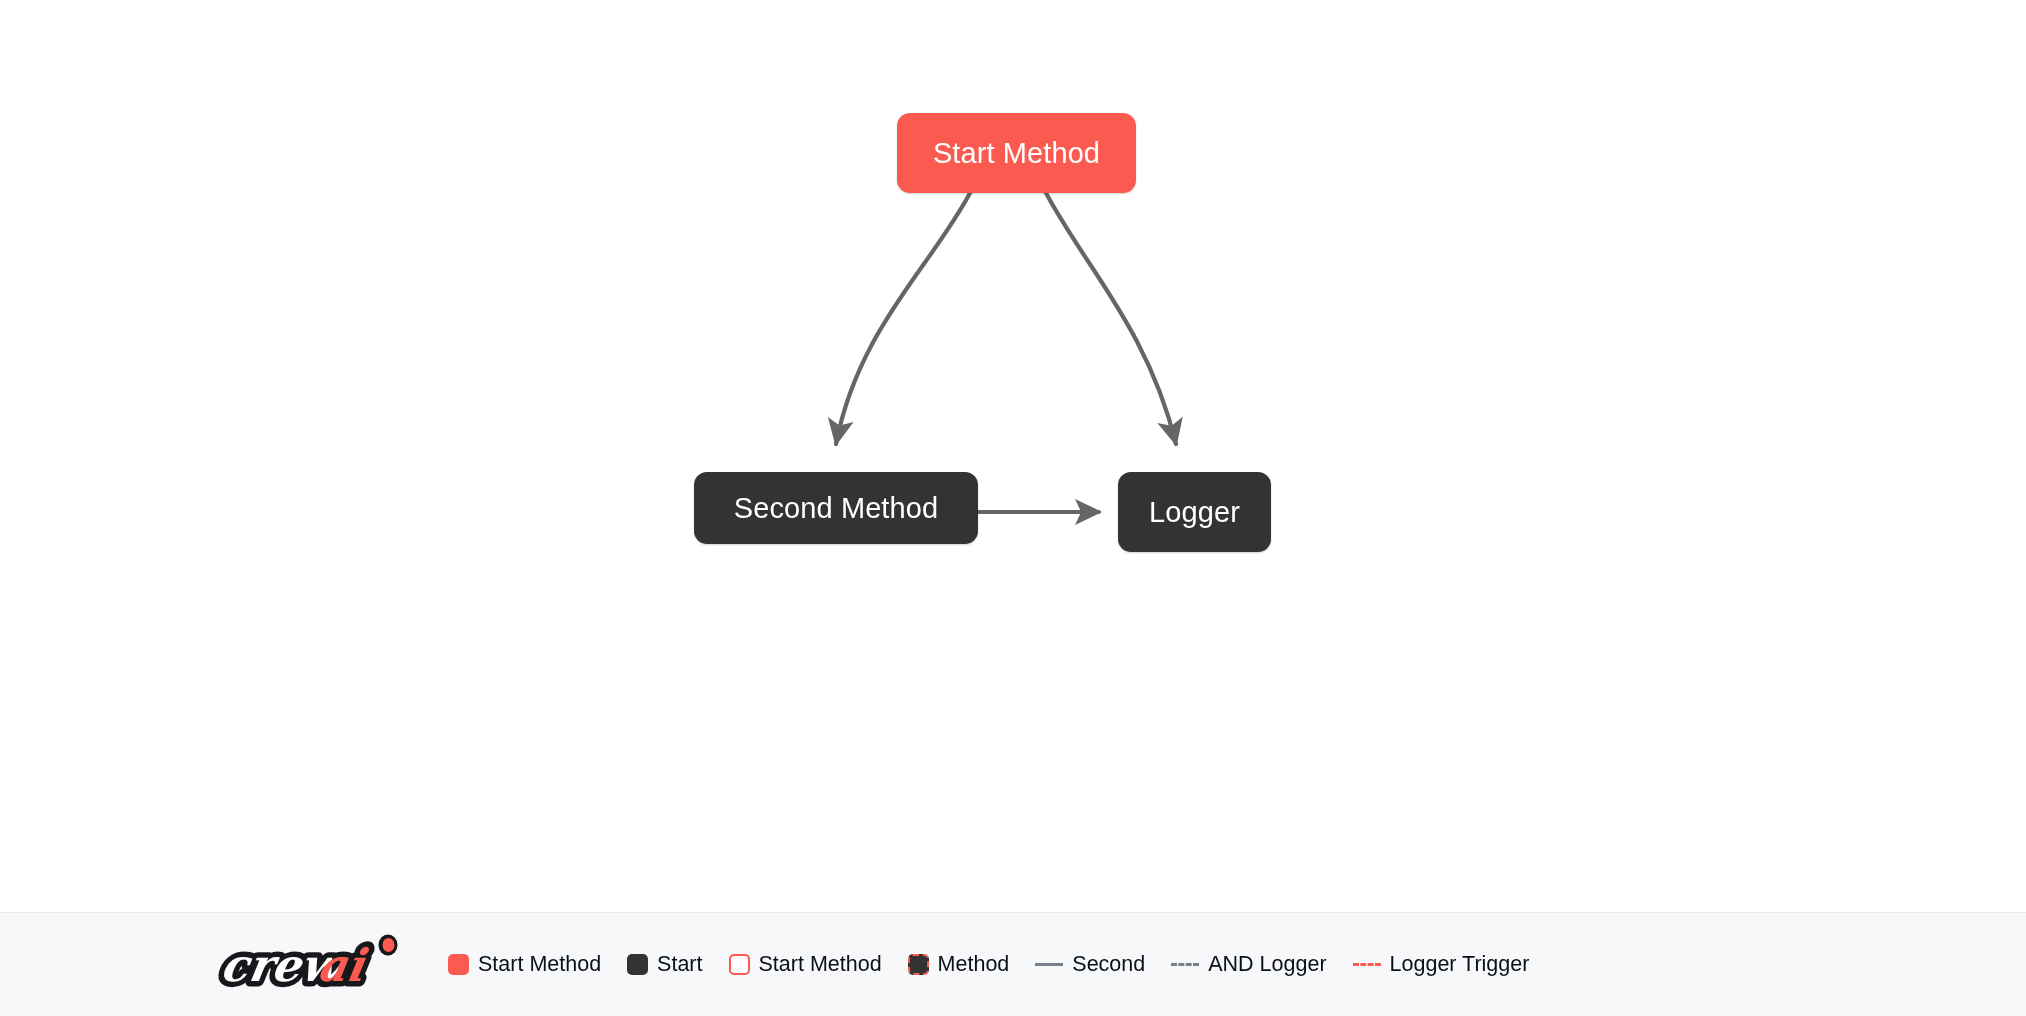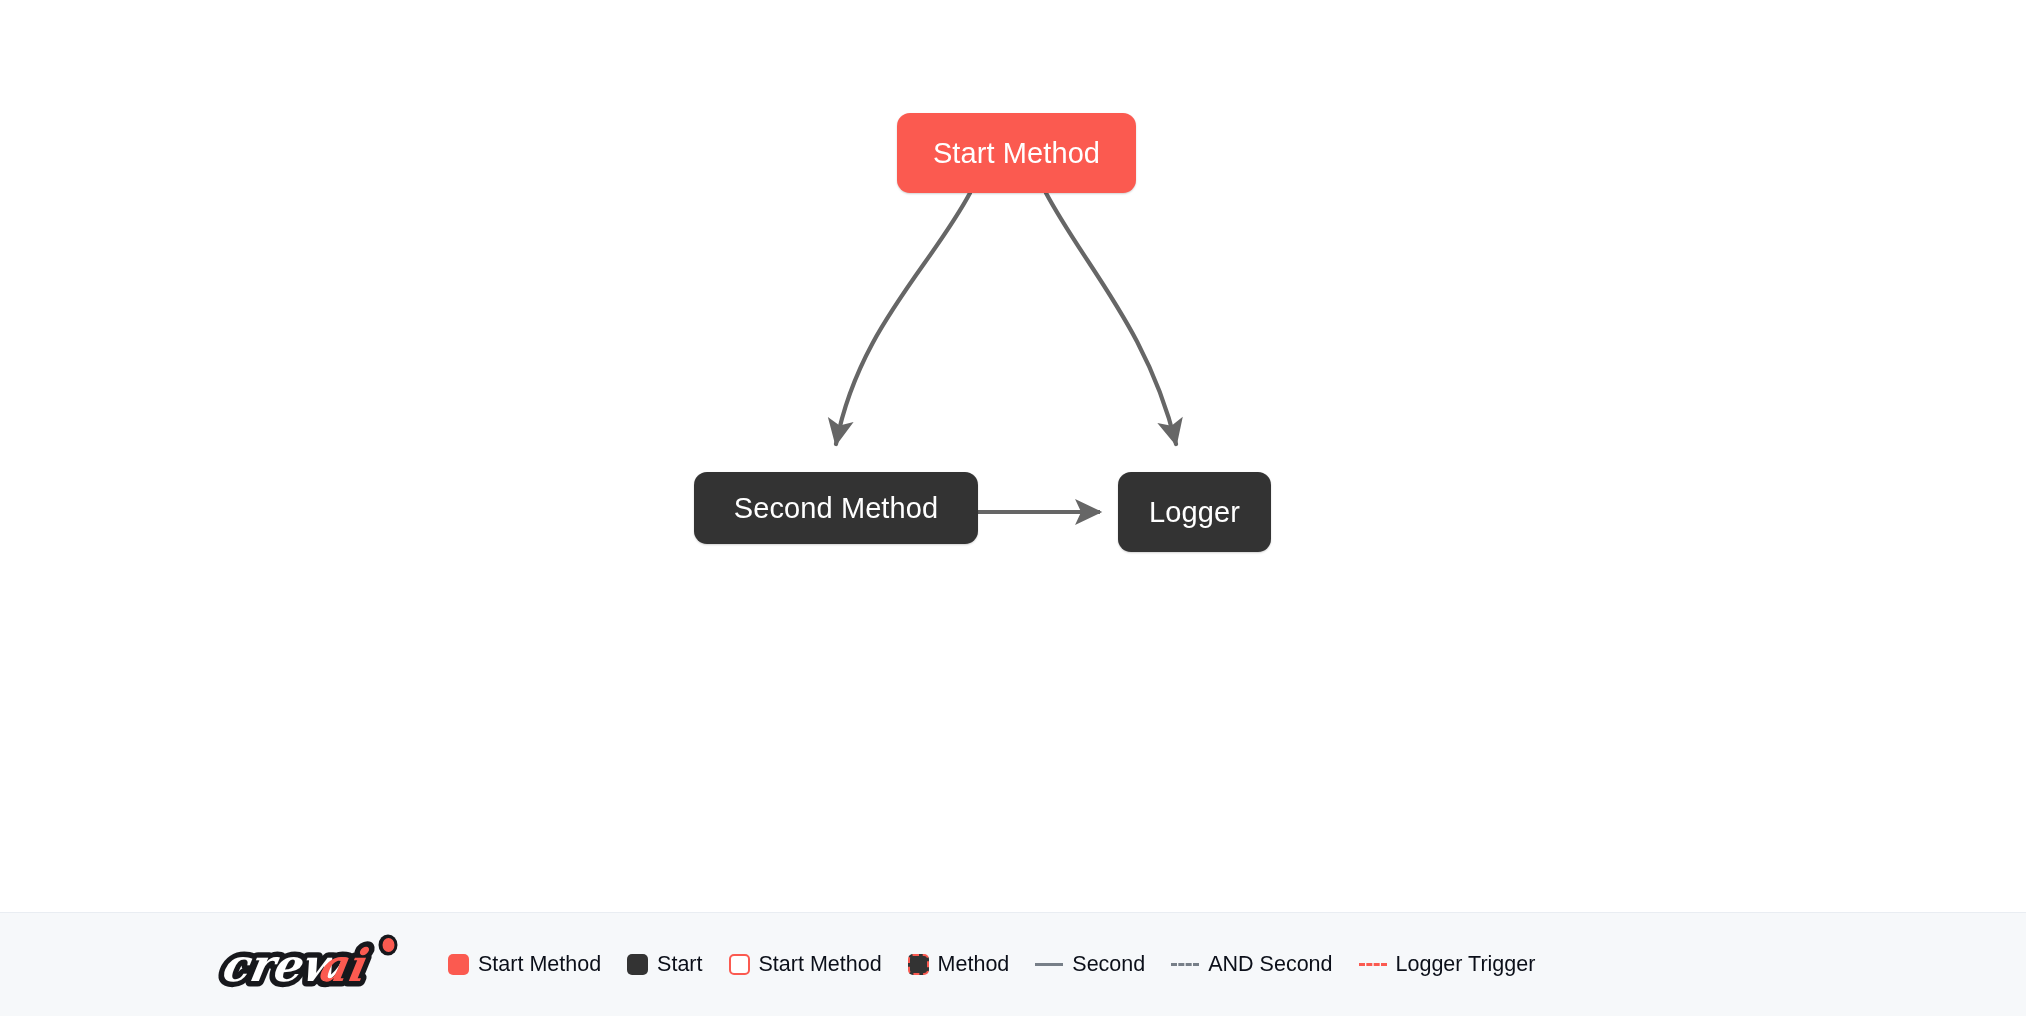--- a/index.html
+++ b/index.html
@@ -211,21 +211,21 @@
       <span class="legend-label">Method</span>
     </div>
 
     <div class="legend-item">
       <span class="line-chip line-solid-gray"></span>
       <span class="legend-label">Second</span>
     </div>
 
     <div class="legend-item">
       <span class="line-chip line-dash-gray"></span>
-      <span class="legend-label">AND Second</span>
+      <span class="legend-label">AND Logger</span>
     </div>
 
     <div class="legend-item">
       <span class="line-chip line-dash-red"></span>
       <span class="legend-label">Logger Trigger</span>
     </div>
 
   </div>
 </div>
 

